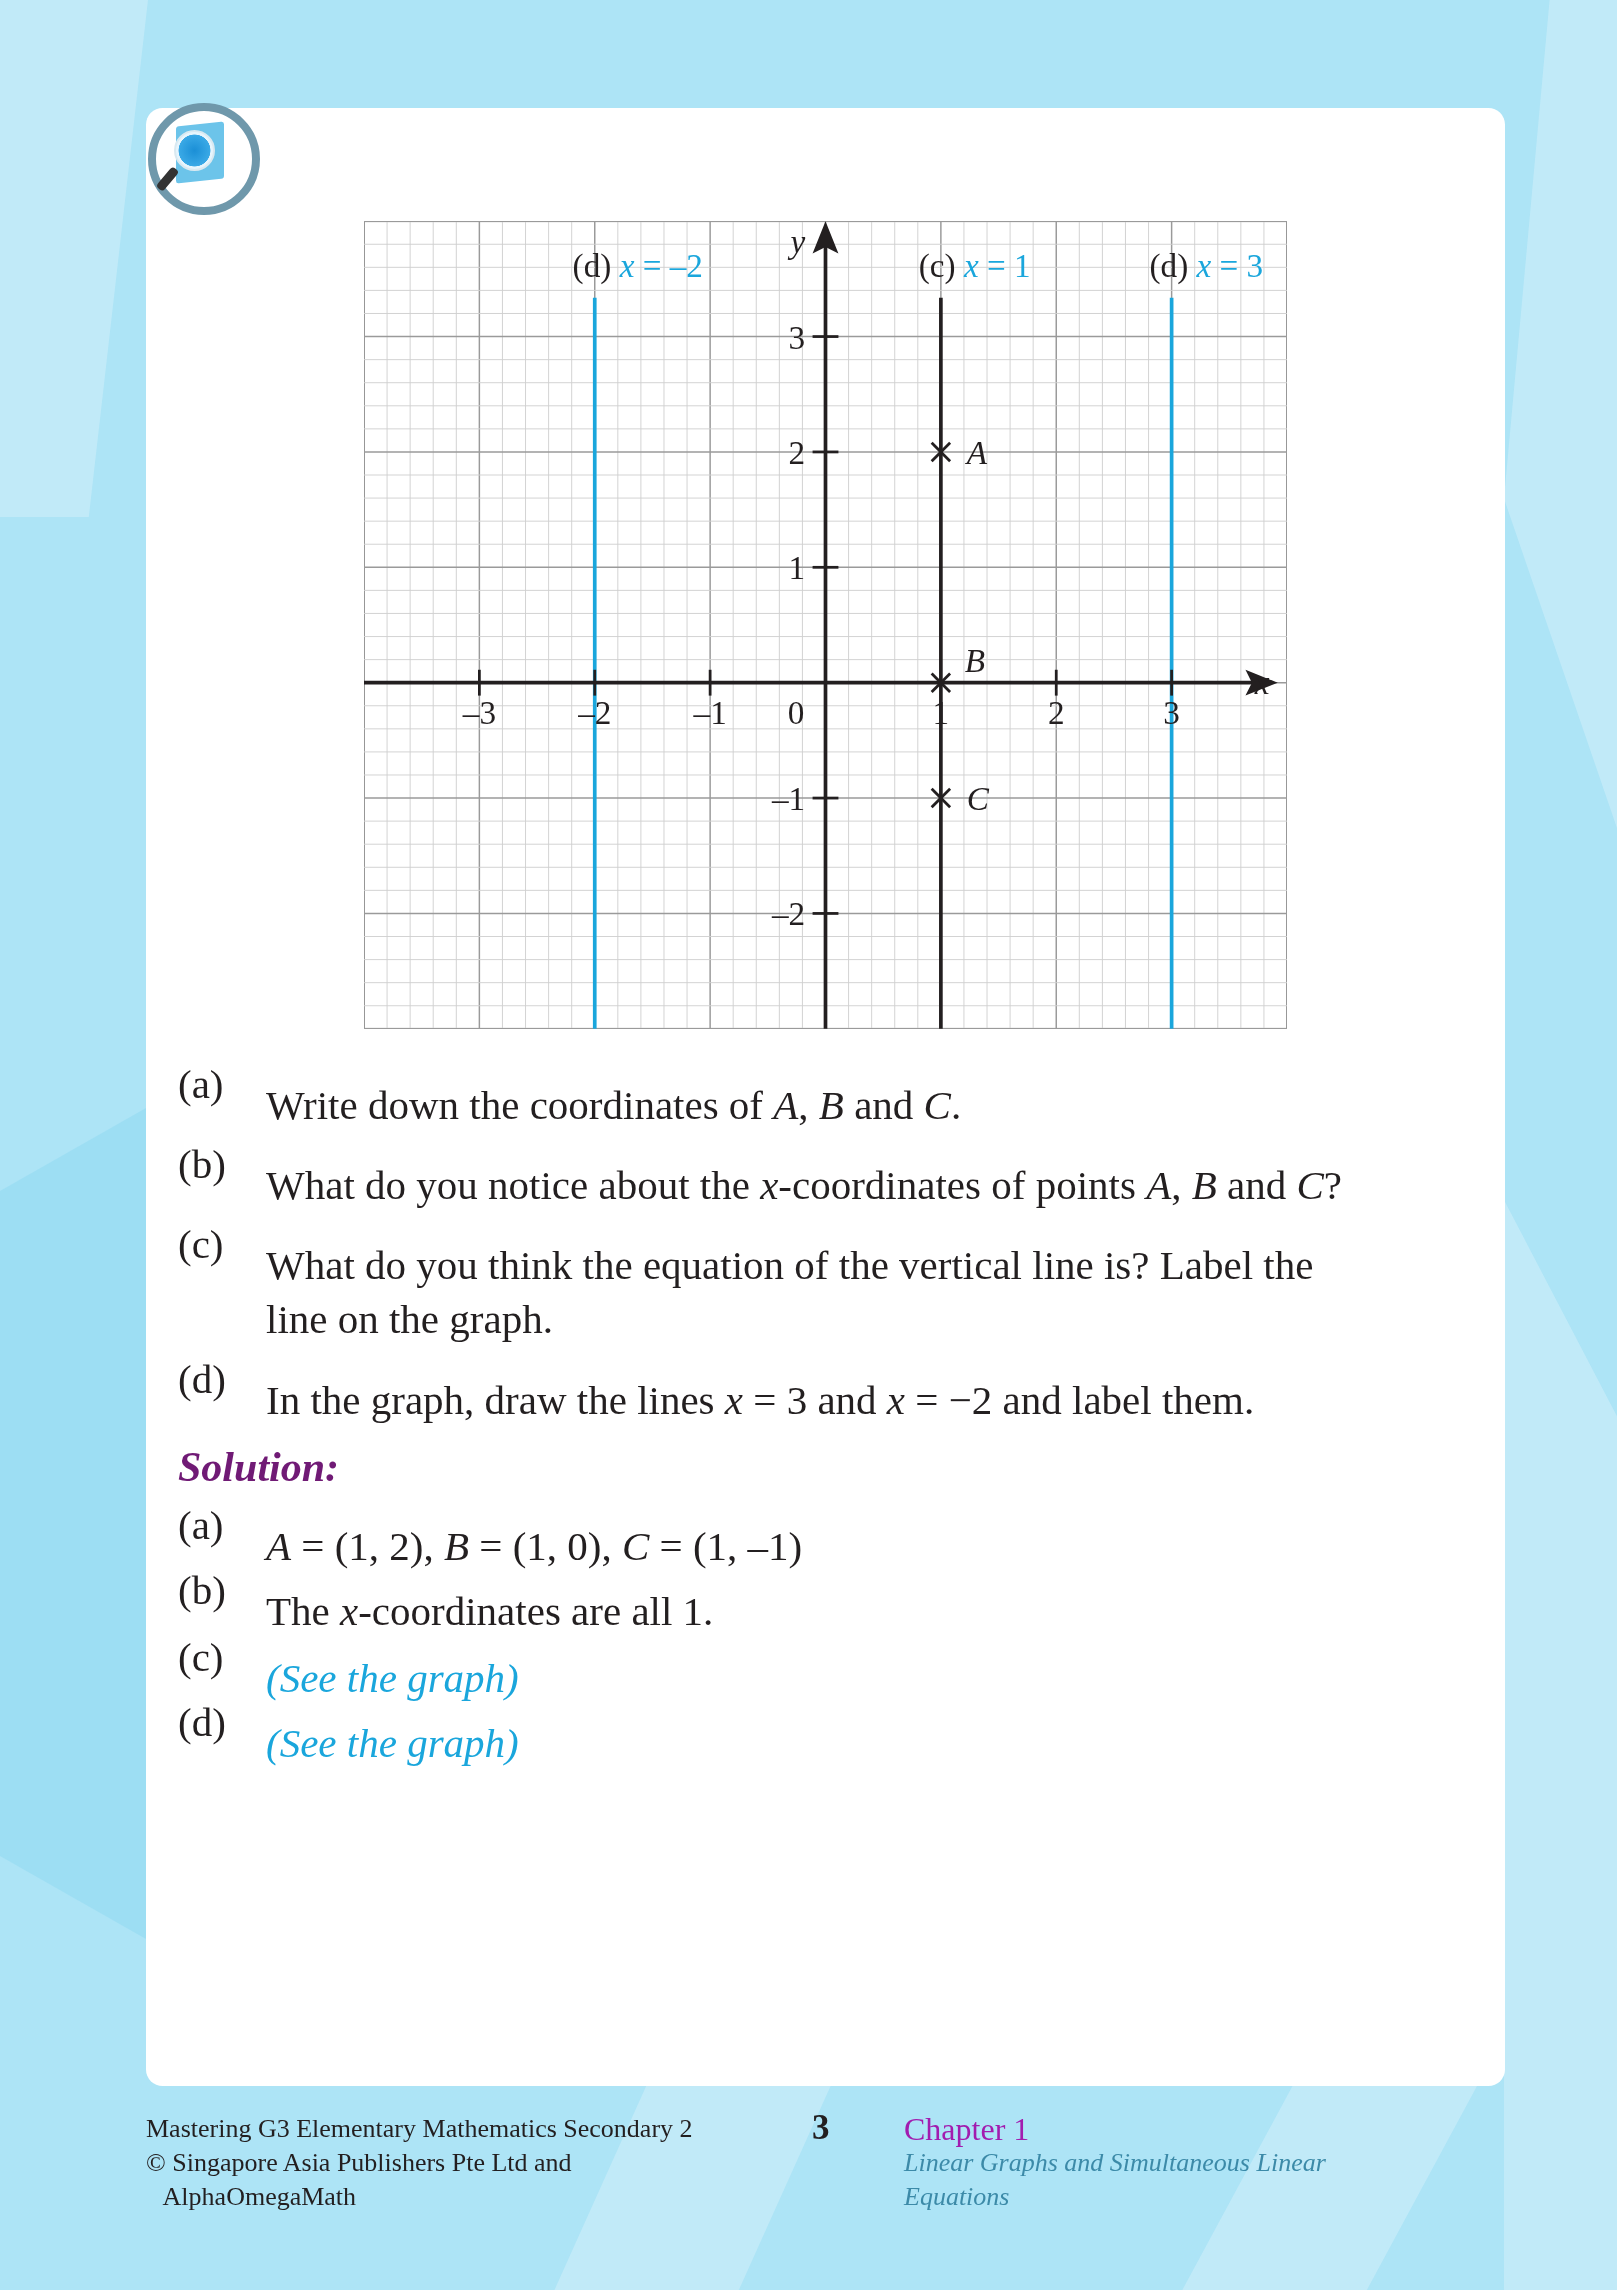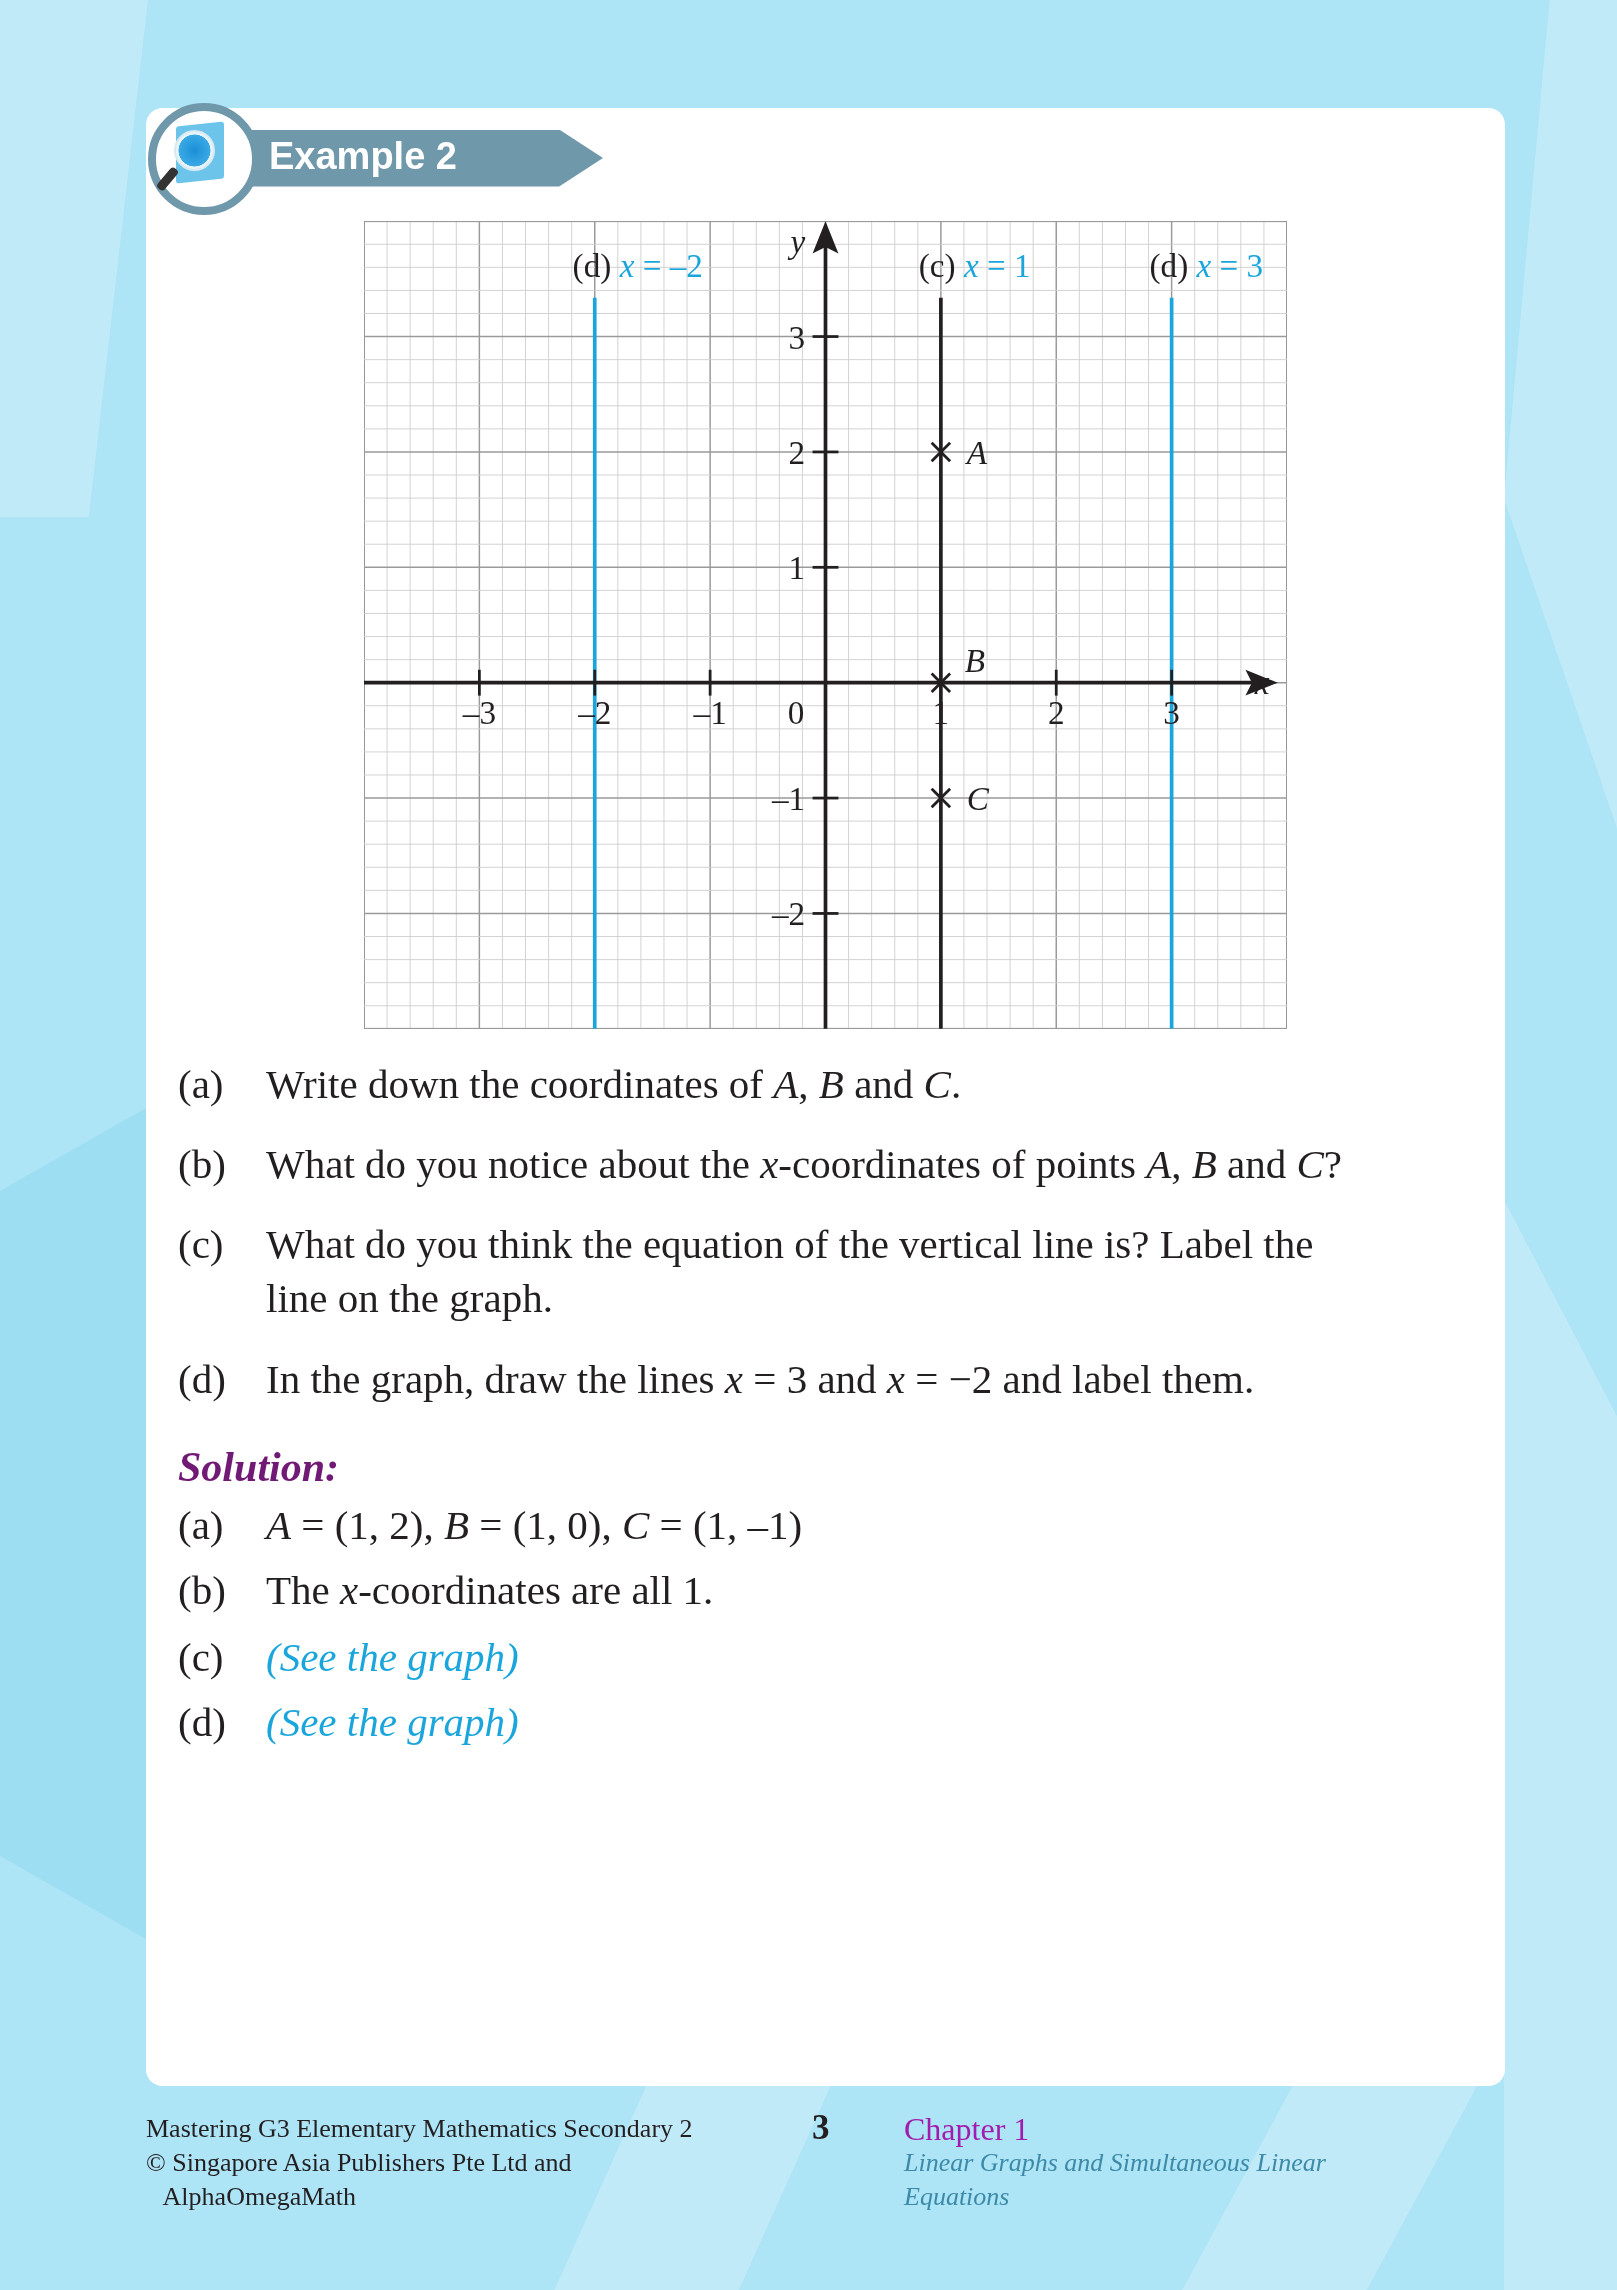--- a/index.html
+++ b/index.html
@@ -10,21 +10,21 @@
   .badge{position:absolute;left:146px;top:100px;height:111px;width:388px;}
   .badge .banner{position:absolute;left:92px;top:29.5px;width:365px;height:57px;background:#6f98ab;clip-path:polygon(0 0,88% 0,100% 50%,88% 100%,0 100%);}
   .badge .banner span{position:absolute;left:31px;top:5.5px;font-family:"Liberation Sans",sans-serif;font-weight:bold;font-size:38px;color:#fff;}
   .badge .ring{position:absolute;left:1.8px;top:2.8px;width:96px;height:96px;border-radius:50%;border:8.3px solid #6f98ab;background:#fff;}
   .badge .folder{position:absolute;left:29.5px;top:24px;width:48px;height:57px;background:#6cc4ea;border-radius:2.8px;transform:skewY(-6deg);}
   .badge .lens{position:absolute;left:28px;top:29.5px;width:37px;height:37px;border-radius:50%;background:radial-gradient(circle,#1b8fd6 0,#3aa9e6 60%,#e6f5fd 62%,#e6f5fd 100%);border:2.8px solid #d9e9f1;}
   .badge .handle{position:absolute;left:16.6px;top:66px;width:9.2px;height:26px;background:#333;border-radius:3.7px;transform:rotate(40deg);}
   .graph{position:absolute;left:364px;top:221px;width:923px;height:808px;}
   .q{position:absolute;font-size:41px;line-height:46px;white-space:nowrap;}
   .q .lbl{position:absolute;left:0;}
-  .q .txt{position:absolute;left:88px;}
+  .q .txt{position:absolute;left:88px;margin-top:21px;}
   .it{font-style:italic;}
   .blue{color:#1aa6dc;font-family:Liberation Serif, serif;}
   .sol-title{position:absolute;left:178px;top:1443px;font-size:42px;font-weight:bold;font-style:italic;color:#701a75;}
   .footer-left{position:absolute;left:146px;top:2112px;font-size:26px;line-height:34px;color:#231f20;}
   .footer-left .indent{padding-left:16.6px;}
   .page-num{position:absolute;left:812px;top:2108px;font-size:35px;font-weight:bold;}
   .footer-right{position:absolute;left:904px;top:2112px;font-size:26px;line-height:34px;}
   .chap{font-weight:normal;color:#a21caf;font-size:32px;}
   .chap-sub{font-style:italic;color:#3c8aa8;}
 </style>
@@ -34,23 +34,20 @@
 <div class="bg-shape" style="left:0;top:0;width:148px;height:517px;clip-path:polygon(0 0,100% 0,60% 100%,0 100%);"></div>
 <div class="bg-shape" style="left:1504px;top:0;width:114px;height:831px;clip-path:polygon(40% 0,100% 0,100% 100%,0 60%);"></div>
 <div class="bg-shape dark" style="left:0;top:1108px;width:146px;height:831px;clip-path:polygon(0 10%,100% 0,100% 100%,0 90%);"></div>
 <div class="bg-shape" style="left:1504px;top:1200px;width:114px;height:1091px;clip-path:polygon(0 0,100% 20%,100% 100%,0 100%);"></div>
 <div class="bg-shape" style="left:554px;top:2086px;width:461px;height:205px;clip-path:polygon(20% 0,60% 0,40% 100%,0 100%);"></div>
 <div class="bg-shape" style="left:1108px;top:2086px;width:369px;height:205px;clip-path:polygon(50% 0,100% 0,70% 100%,20% 100%);"></div>
 
 <div class="card"></div>
 
 <div class="badge">
-  <div class="banner">
-    <span>Example 2</span>
-  </div>
   <div class="ring"></div>
   <div class="folder"></div>
   <div class="lens"></div>
   <div class="handle"></div>
 </div>
 
 <svg class="graph" viewBox="0 0 1000 875" width="923" height="808">
   <g id="grid">
       <rect x="0" y="0" width="1000" height="875" fill="#fff" stroke="#8a8a8a" stroke-width="2"></rect>
       <line x1="0" y1="0" x2="0" y2="875" stroke="#9a9a9a" stroke-width="1.6"></line>

